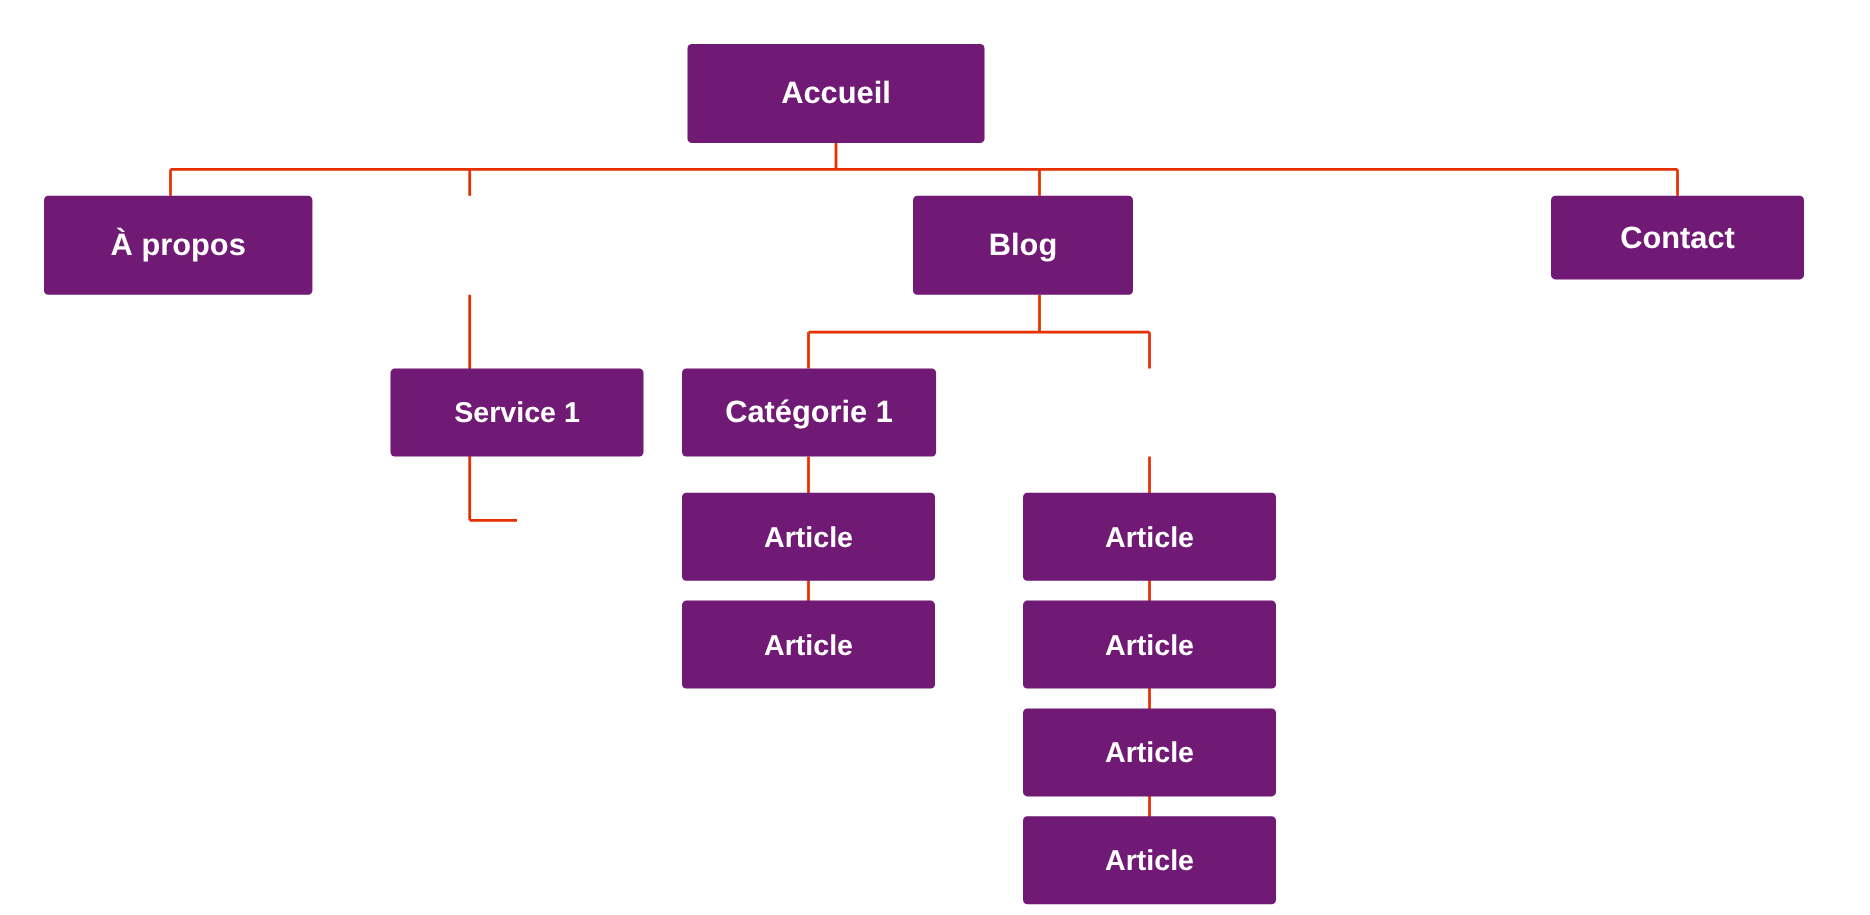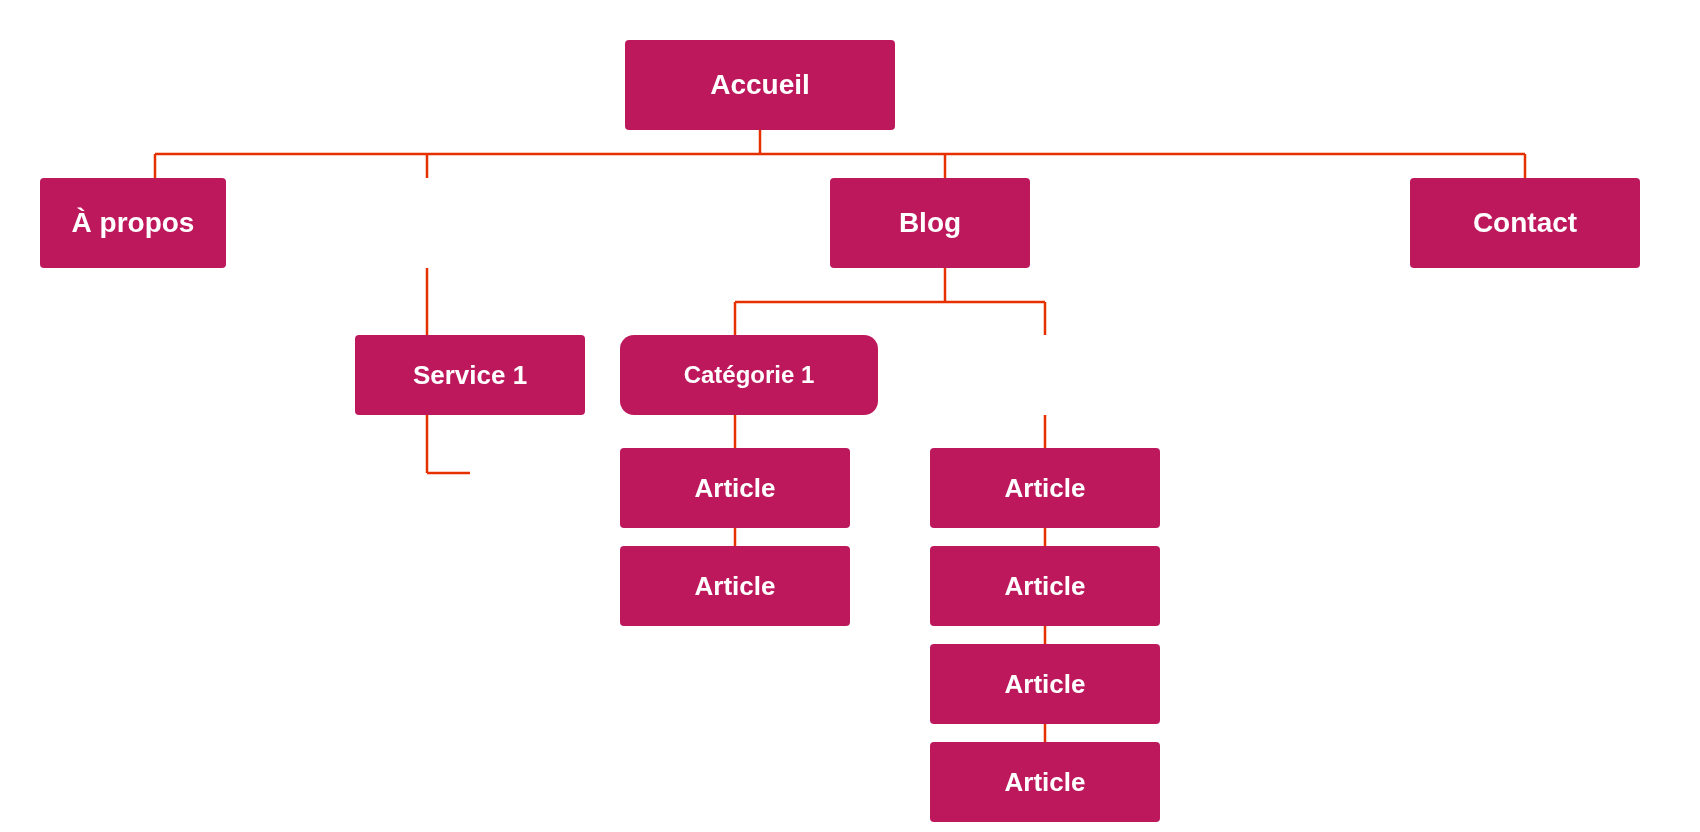--- a/index.html
+++ b/index.html
@@ -21,21 +21,21 @@
     svg.connectors {
       position: absolute;
       top: 0; left: 0;
       width: 1700px;
       height: 832px;
       pointer-events: none;
     }
 
     .node {
       position: absolute;
-      background: #be185d;
+      background: #701a75;
       color: #fff;
       font-weight: 900;
       font-size: 28px;
       display: flex;
       align-items: center;
       justify-content: center;
       text-align: center;
       border-radius: 4px;
       padding: 8px 16px;
     }
@@ -73,33 +73,33 @@
     <line x1="1045" y1="415" x2="1045" y2="782" stroke="#e63000" stroke-width="2.5"></line>
     <line x1="1045" y1="488" x2="1065" y2="488" stroke="#e63000" stroke-width="2.5"></line>
     <line x1="1045" y1="586" x2="1065" y2="586" stroke="#e63000" stroke-width="2.5"></line>
     <line x1="1045" y1="684" x2="1065" y2="684" stroke="#e63000" stroke-width="2.5"></line>
     <line x1="1045" y1="782" x2="1065" y2="782" stroke="#e63000" stroke-width="2.5"></line>
   </svg>
 
   <div class="node" style="left:625px;top:40px;width:270px;height:90px;">
     <span>Accueil</span>
   </div>
-  <div class="node" style="left:40px;top:178px;width:186px;height:90px;">
+  <div class="node" style="left:40px;top:178px;width:244px;height:90px;">
     <span>À propos</span>
   </div>
   <div class="node" style="left:830px;top:178px;width:200px;height:90px;">
     <span>Blog</span>
   </div>
-  <div class="node" style="left:1410px;top:178px;width:230px;height:90px;">
+  <div class="node" style="left:1410px;top:178px;width:230px;height:76px;">
     <span>Contact</span>
   </div>
   <div class="node" style="left:355px;top:335px;width:230px;height:80px;font-size:26px;">
     <span>Service 1</span>
   </div>
-  <div class="node" style="left:620px;top:335px;width:258px;height:80px;font-size:24px;border-radius:14px;">
+  <div class="node" style="left:620px;top:335px;width:231px;height:80px;font-size:28px;">
     <span>Catégorie 1</span>
   </div>
   <div class="node" style="left:620px;top:448px;width:230px;height:80px;font-size:26px;">
     <span>Article</span>
   </div>
   <div class="node" style="left:620px;top:546px;width:230px;height:80px;font-size:26px;">
     <span>Article</span>
   </div>
   <div class="node" style="left:930px;top:448px;width:230px;height:80px;font-size:26px;">
     <span>Article</span>

